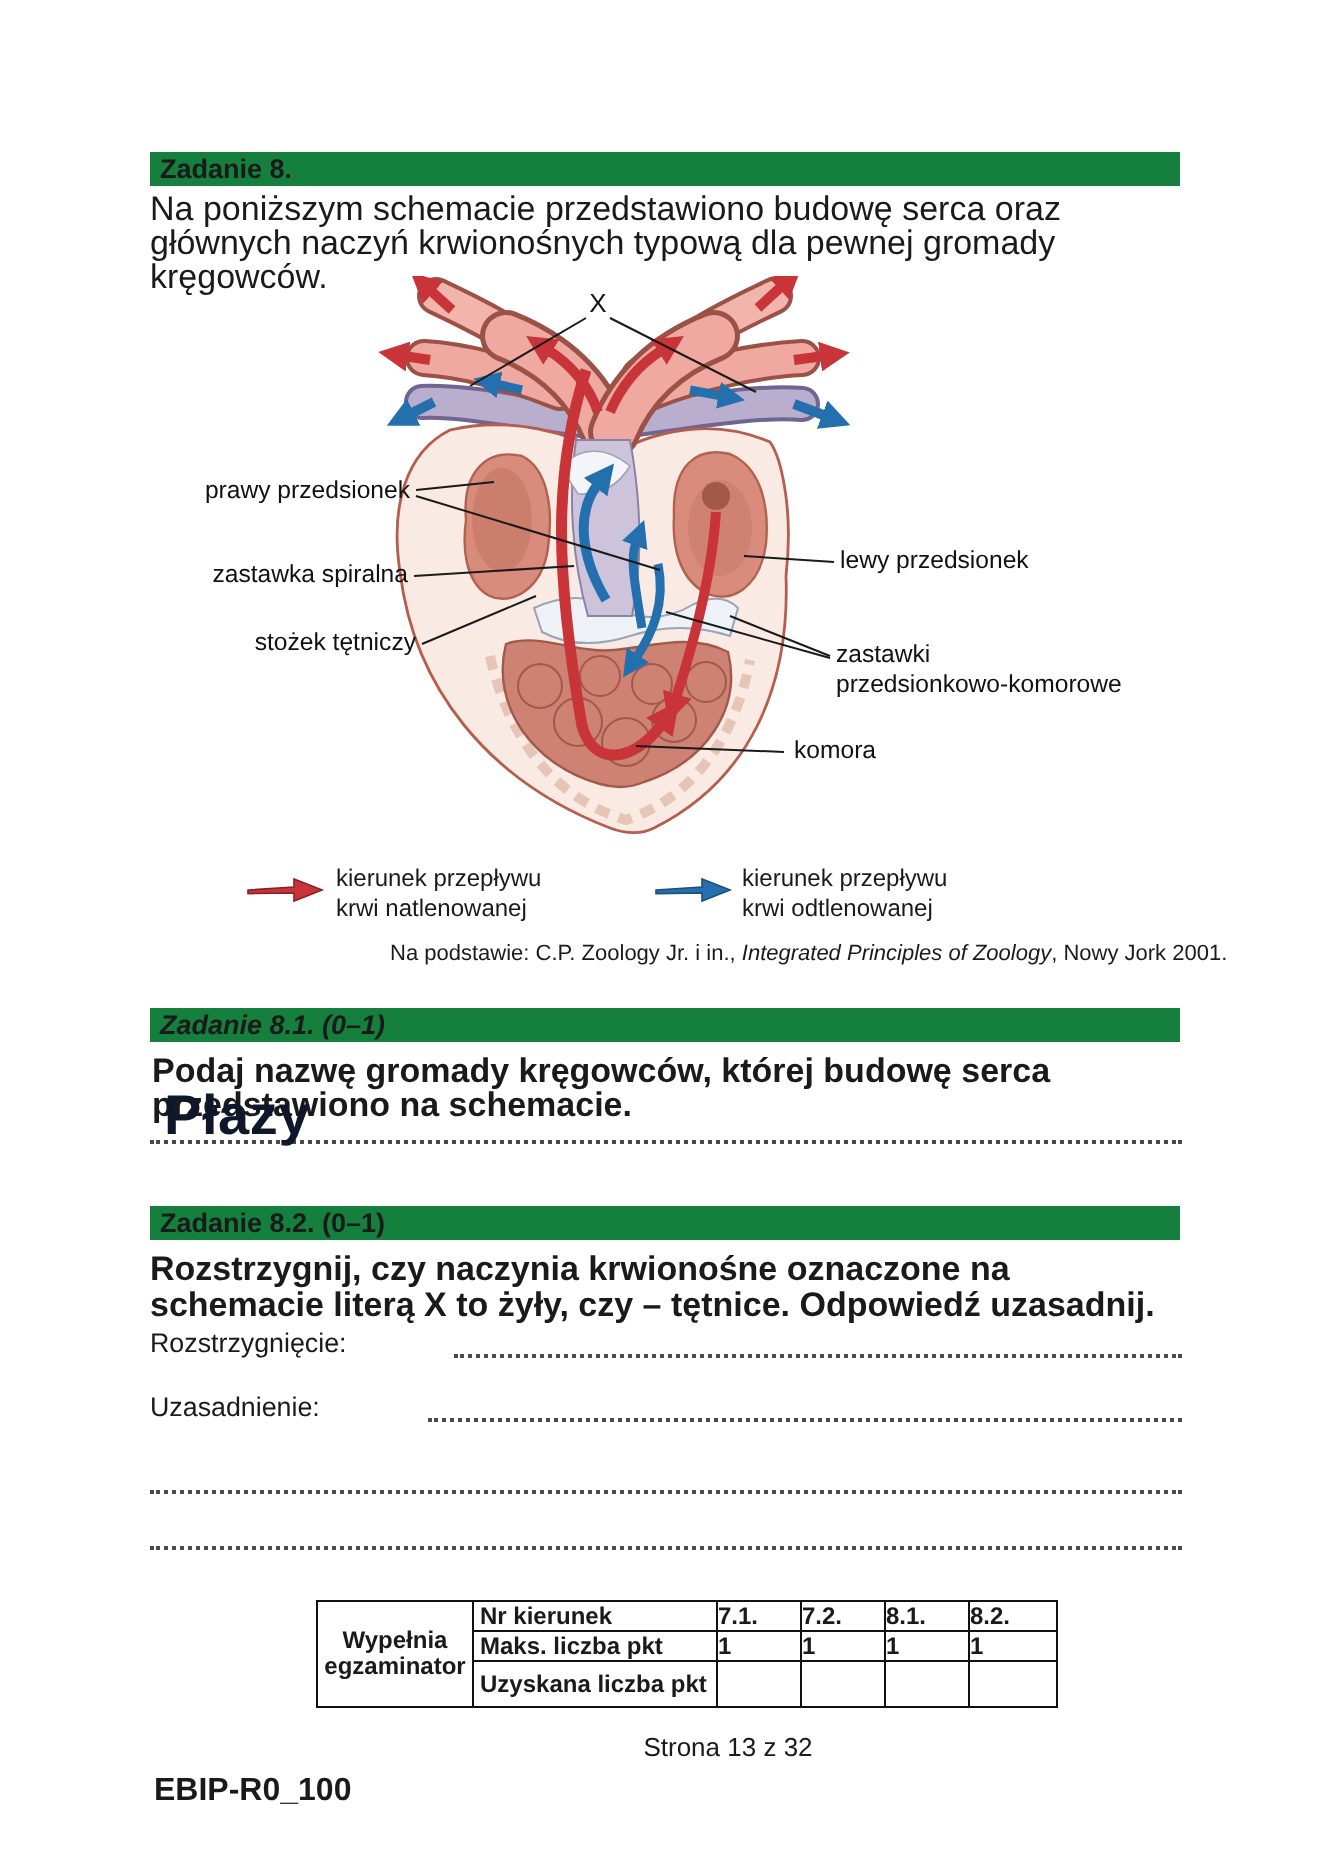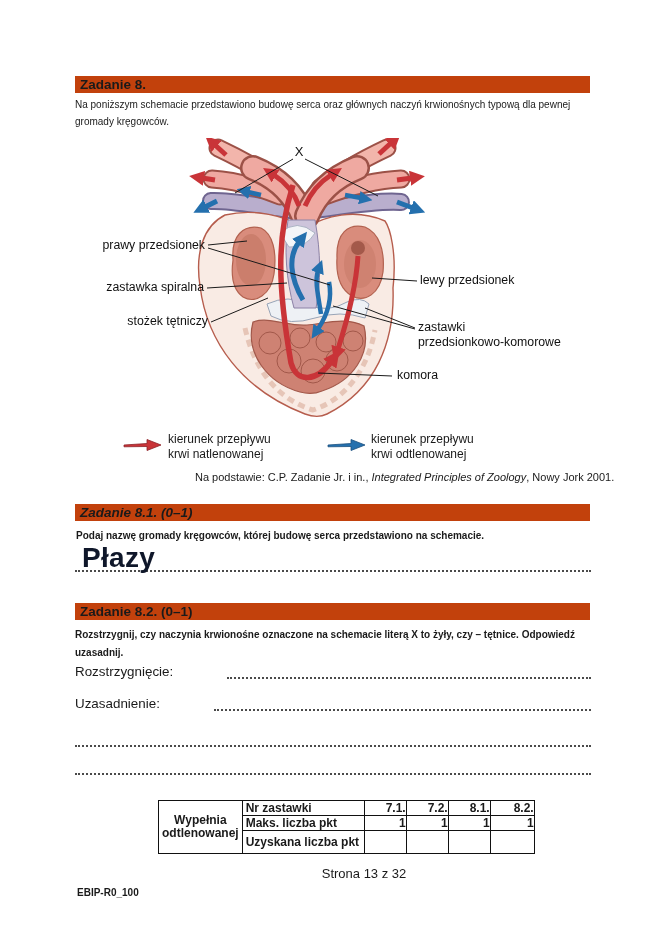--- a/index.html
+++ b/index.html
@@ -2,41 +2,41 @@
 <html><head>
 <meta charset="utf-8">
 <style>
   html,body{margin:0;padding:0;}
   body{
     width:664px;height:938px;background:#ffffff;position:relative;overflow:hidden;
     font-family:"Liberation Sans","DejaVu Sans",sans-serif;color:#1a1a1a;
   }
   .abs{position:absolute;}
   .bar{
-    left:75px;width:515px;height:17px;background:#c2410c;
+    left:75px;width:515px;height:17px;background:#15803d;
     font-weight:bold;font-size:13.5px;line-height:17px;padding-left:5px;box-sizing:border-box;
   }
-  .bodytext{font-size:10px;line-height:17px;}
+  .bodytext{font-size:17px;line-height:17px;}
   .boldtext{font-weight:bold;}
   .dotline{border-bottom:2px dotted #4a4a4a;}
   .ansrow{display:flex;align-items:flex-end;gap:48px;}
   .ansrow .lbl{font-size:13.4px;line-height:20px;white-space:nowrap;}
   .ansrow .dots{flex:1;border-bottom:2px dotted #4a4a4a;margin:0 0 3px 6px;height:16px;}
   .legend-text{font-size:12px;line-height:14.5px;}
   .source{font-size:11px;}
   .red-answer{font-weight:bold;font-size:28px;color:#0f172a;letter-spacing:.3px;}
   table.score{border-collapse:collapse;table-layout:fixed;}
   table.score td{
     border:1.5px solid #111;font-size:12px;font-weight:bold;
     padding:0 3px;vertical-align:middle;box-sizing:border-box;
   }
-  table.score td.num{text-align:right;padding:0;}
+  table.score td.num{text-align:left;padding:0;}
   table.score td.fill{ text-align:center;font-size:12px;line-height:13px;}
   .footer-page{left:0;top:866px;width:664px;text-align:center;font-size:13px;padding-left:32px;}
-  .footer-code{left:77px;top:887px;font-weight:bold;font-size:10px;}
+  .footer-code{left:77px;top:887px;font-weight:bold;font-size:16px;}
   svg text{font-family:"Liberation Sans","DejaVu Sans",sans-serif;}
 </style>
 </head>
 <body>
 
 <div class="abs bar" style="top:76px;">Zadanie 8.</div>
 
 <div class="abs bodytext" style="left:75px;top:96px;width:520px;">Na poniższym schemacie przedstawiono budowę serca oraz głównych naczyń krwionośnych typową dla pewnej gromady kręgowców.</div>
 
 <svg class="abs" style="left:75px;top:138px;" width="515" height="295" viewBox="0 0 515 295">
@@ -158,21 +158,21 @@
 </div>
 <svg class="abs" style="left:327px;top:437px;" width="40" height="16" viewBox="0 0 40 16">
   <path d="M1 8 L24 6.5 L24 2.5 L38 8 L24 13.5 L24 9.5 L1 9.8 Z" fill="#2470ae" stroke="#1a4f7e" stroke-width="0.8"></path>
 </svg>
 <div class="abs legend-text" style="left:371px;top:432px;">
   <div>kierunek przepływu</div>
   <div>krwi odtlenowanej</div>
 </div>
 
 <div class="abs source" style="left:195px;top:471px;">
-  <span>Na podstawie: C.P. Zadanie Jr. i in., </span><i>Integrated Principles of Zoology</i><span>, Nowy Jork 2001.</span>
+  <span>Na podstawie: C.P. Zoology Jr. i in., </span><i>Integrated Principles of Zoology</i><span>, Nowy Jork 2001.</span>
 </div>
 
 <div class="abs bar" style="top:504px;font-style:italic;">Zadanie 8.1. (0–1)</div>
 <div class="abs bodytext boldtext" style="left:76px;top:527px;width:520px;">Podaj nazwę gromady kręgowców, której budowę serca przedstawiono na schemacie.</div>
 <div class="abs dotline" style="left:75px;top:542px;width:516px;height:28px;">
   <span class="red-answer" style="margin-left:7px;">Płazy</span>
 </div>
 
 <div class="abs bar" style="top:603px;">Zadanie 8.2. (0–1)</div>
 <div class="abs bodytext boldtext" style="left:75px;top:626px;width:520px;line-height:18px;">Rozstrzygnij, czy naczynia krwionośne oznaczone na schemacie literą X to żyły, czy – tętnice. Odpowiedź uzasadnij.</div>
@@ -192,22 +192,22 @@
   <colgroup>
     <col style="width:78px">
       <col style="width:122px">
     <col style="width:42px">
       <col style="width:42px">
       <col style="width:42px">
       <col style="width:44px">
   </colgroup>
   <tbody>
       <tr style="height:14px;">
-    <td rowspan="3" class="fill">Wypełnia odtlenowanej</td>
-    <td>Nr zastawki</td>
+    <td rowspan="3" class="fill">Wypełnia egzaminator</td>
+    <td>Nr kierunek</td>
     <td class="num">7.1.</td>
     <td class="num">7.2.</td>
     <td class="num">8.1.</td>
     <td class="num">8.2.</td>
   </tr>
   <tr style="height:14px;">
     <td>Maks. liczba pkt</td>
     <td class="num">1</td>
     <td class="num">1</td>
     <td class="num">1</td>

